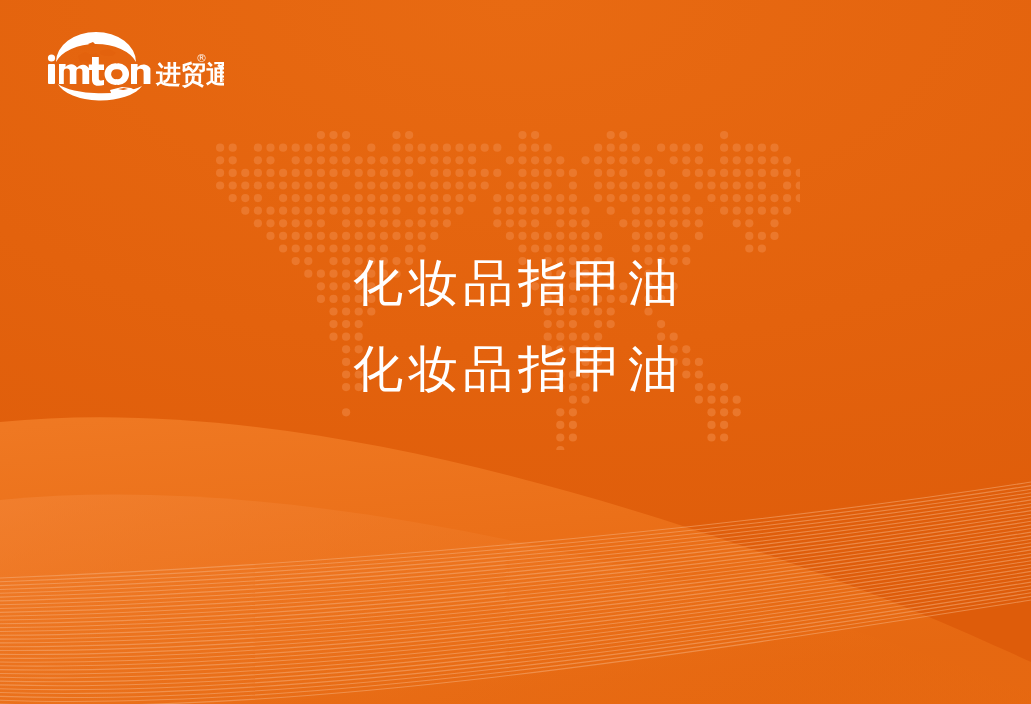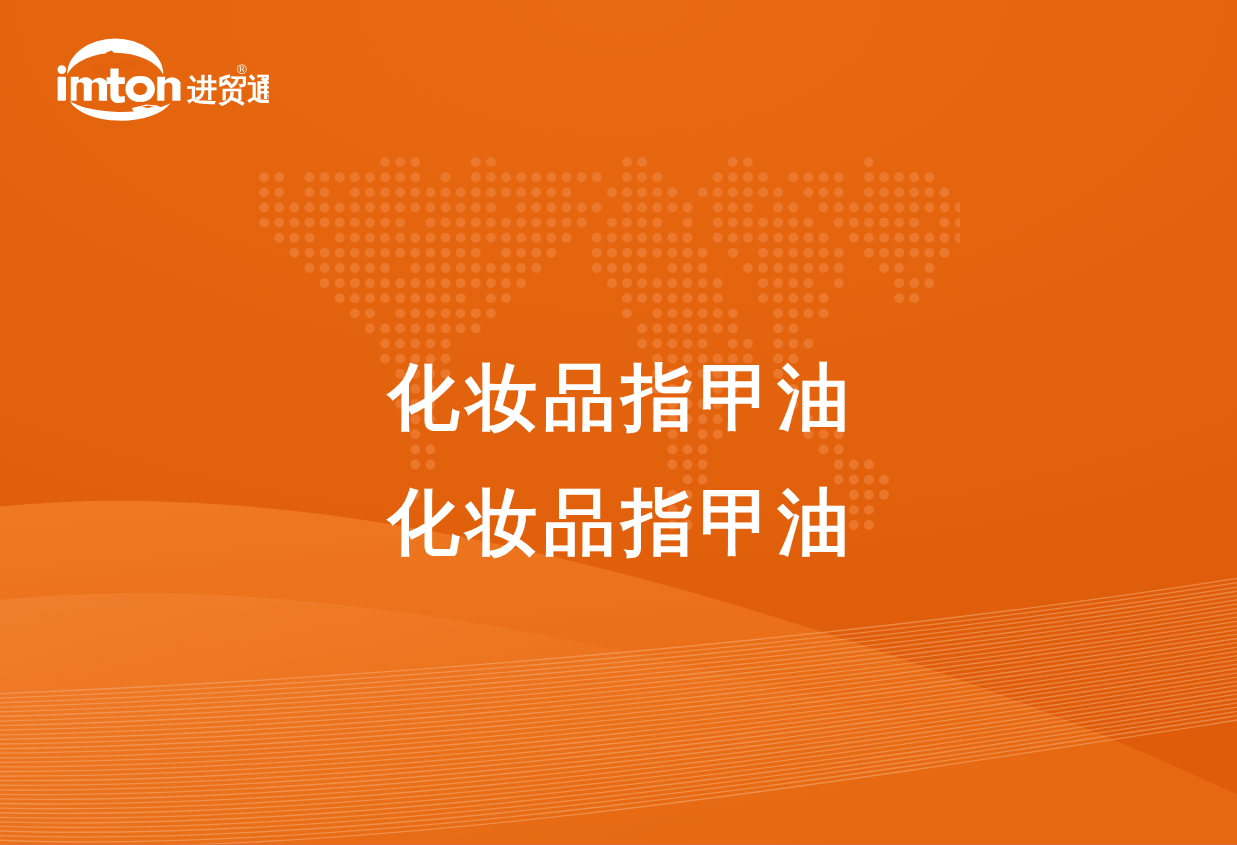--- a/index.html
+++ b/index.html
@@ -74,26 +74,25 @@
     left: 0;
     top: 258px;
     width: 1031px;
     text-align: center;
     color: #ffffff;
     line-height: 1.0;
     user-select: none;
   }
   .headline .line {
     display: block;
-    font-size: 60px;
-    font-weight: 700;
+    font-size: 50px;
+    font-weight: 400;
     letter-spacing: 5px;
     text-indent: 5px;
     white-space: nowrap;
-    margin-top: 44px;
   }
   .headline .line-1 { margin-bottom: 36px; }
 </style>
 </head>
 <body>
 
 <div id="banner">
 
   <div class="bg-base"></div>
 

